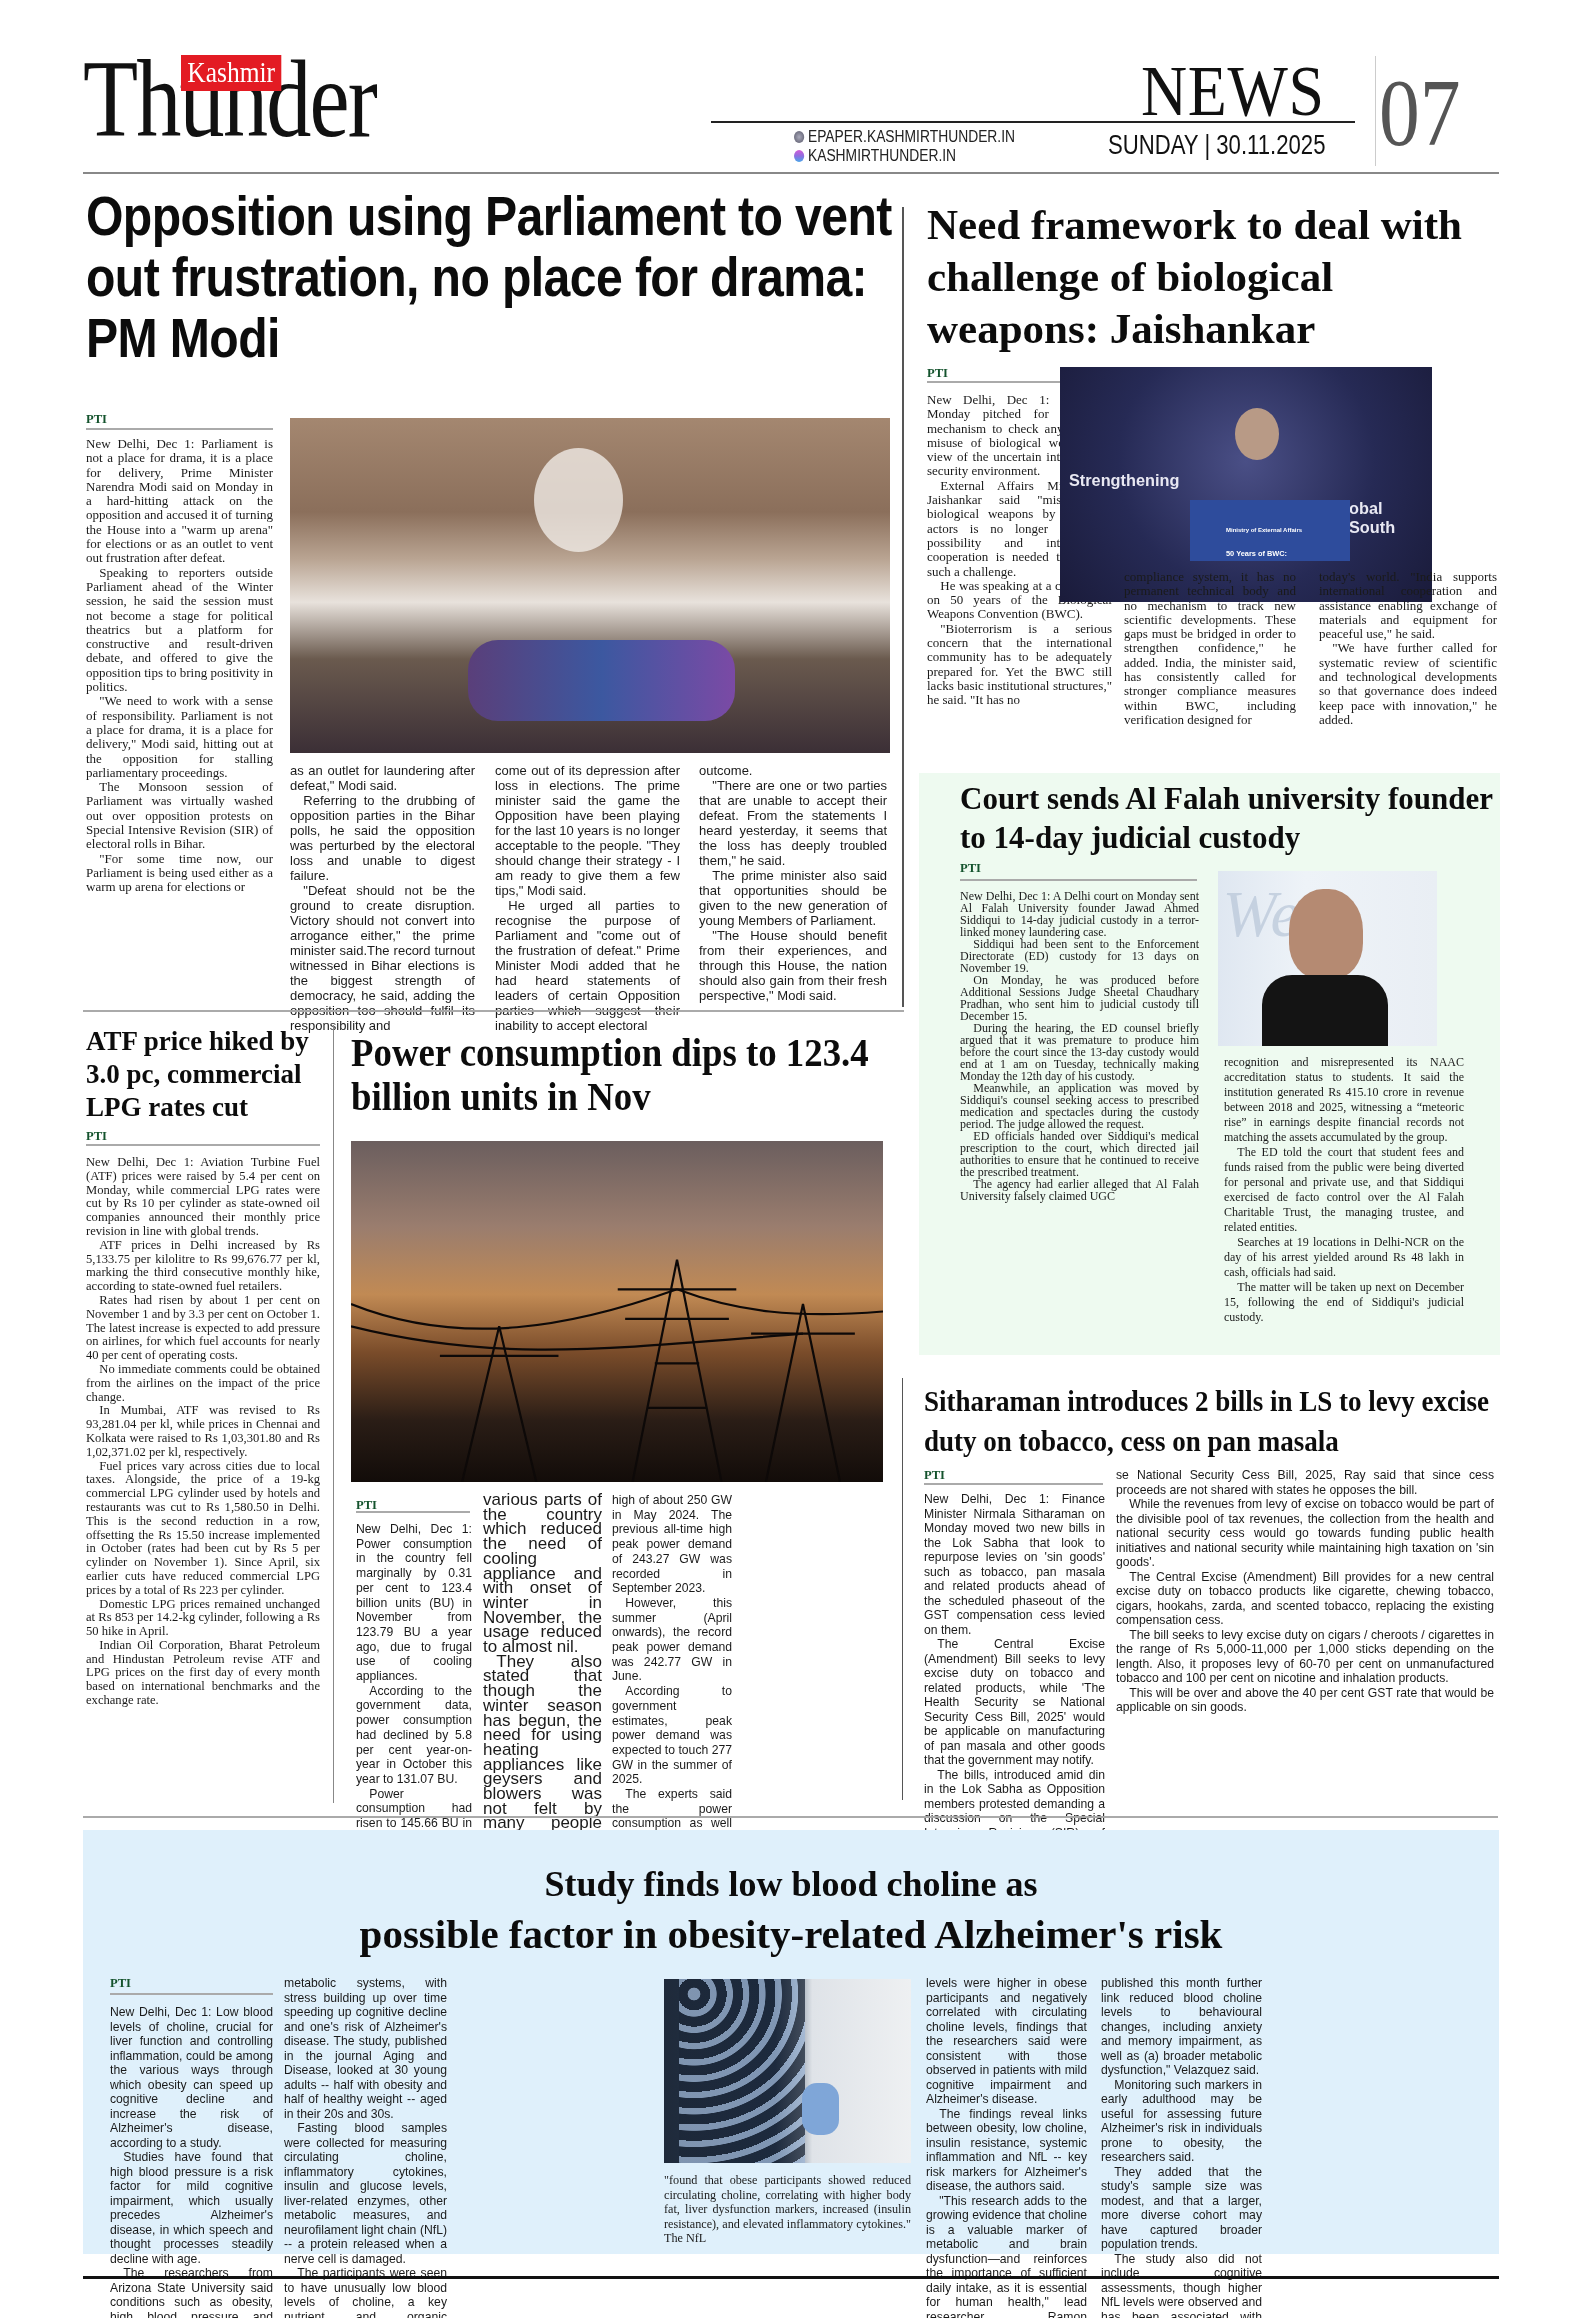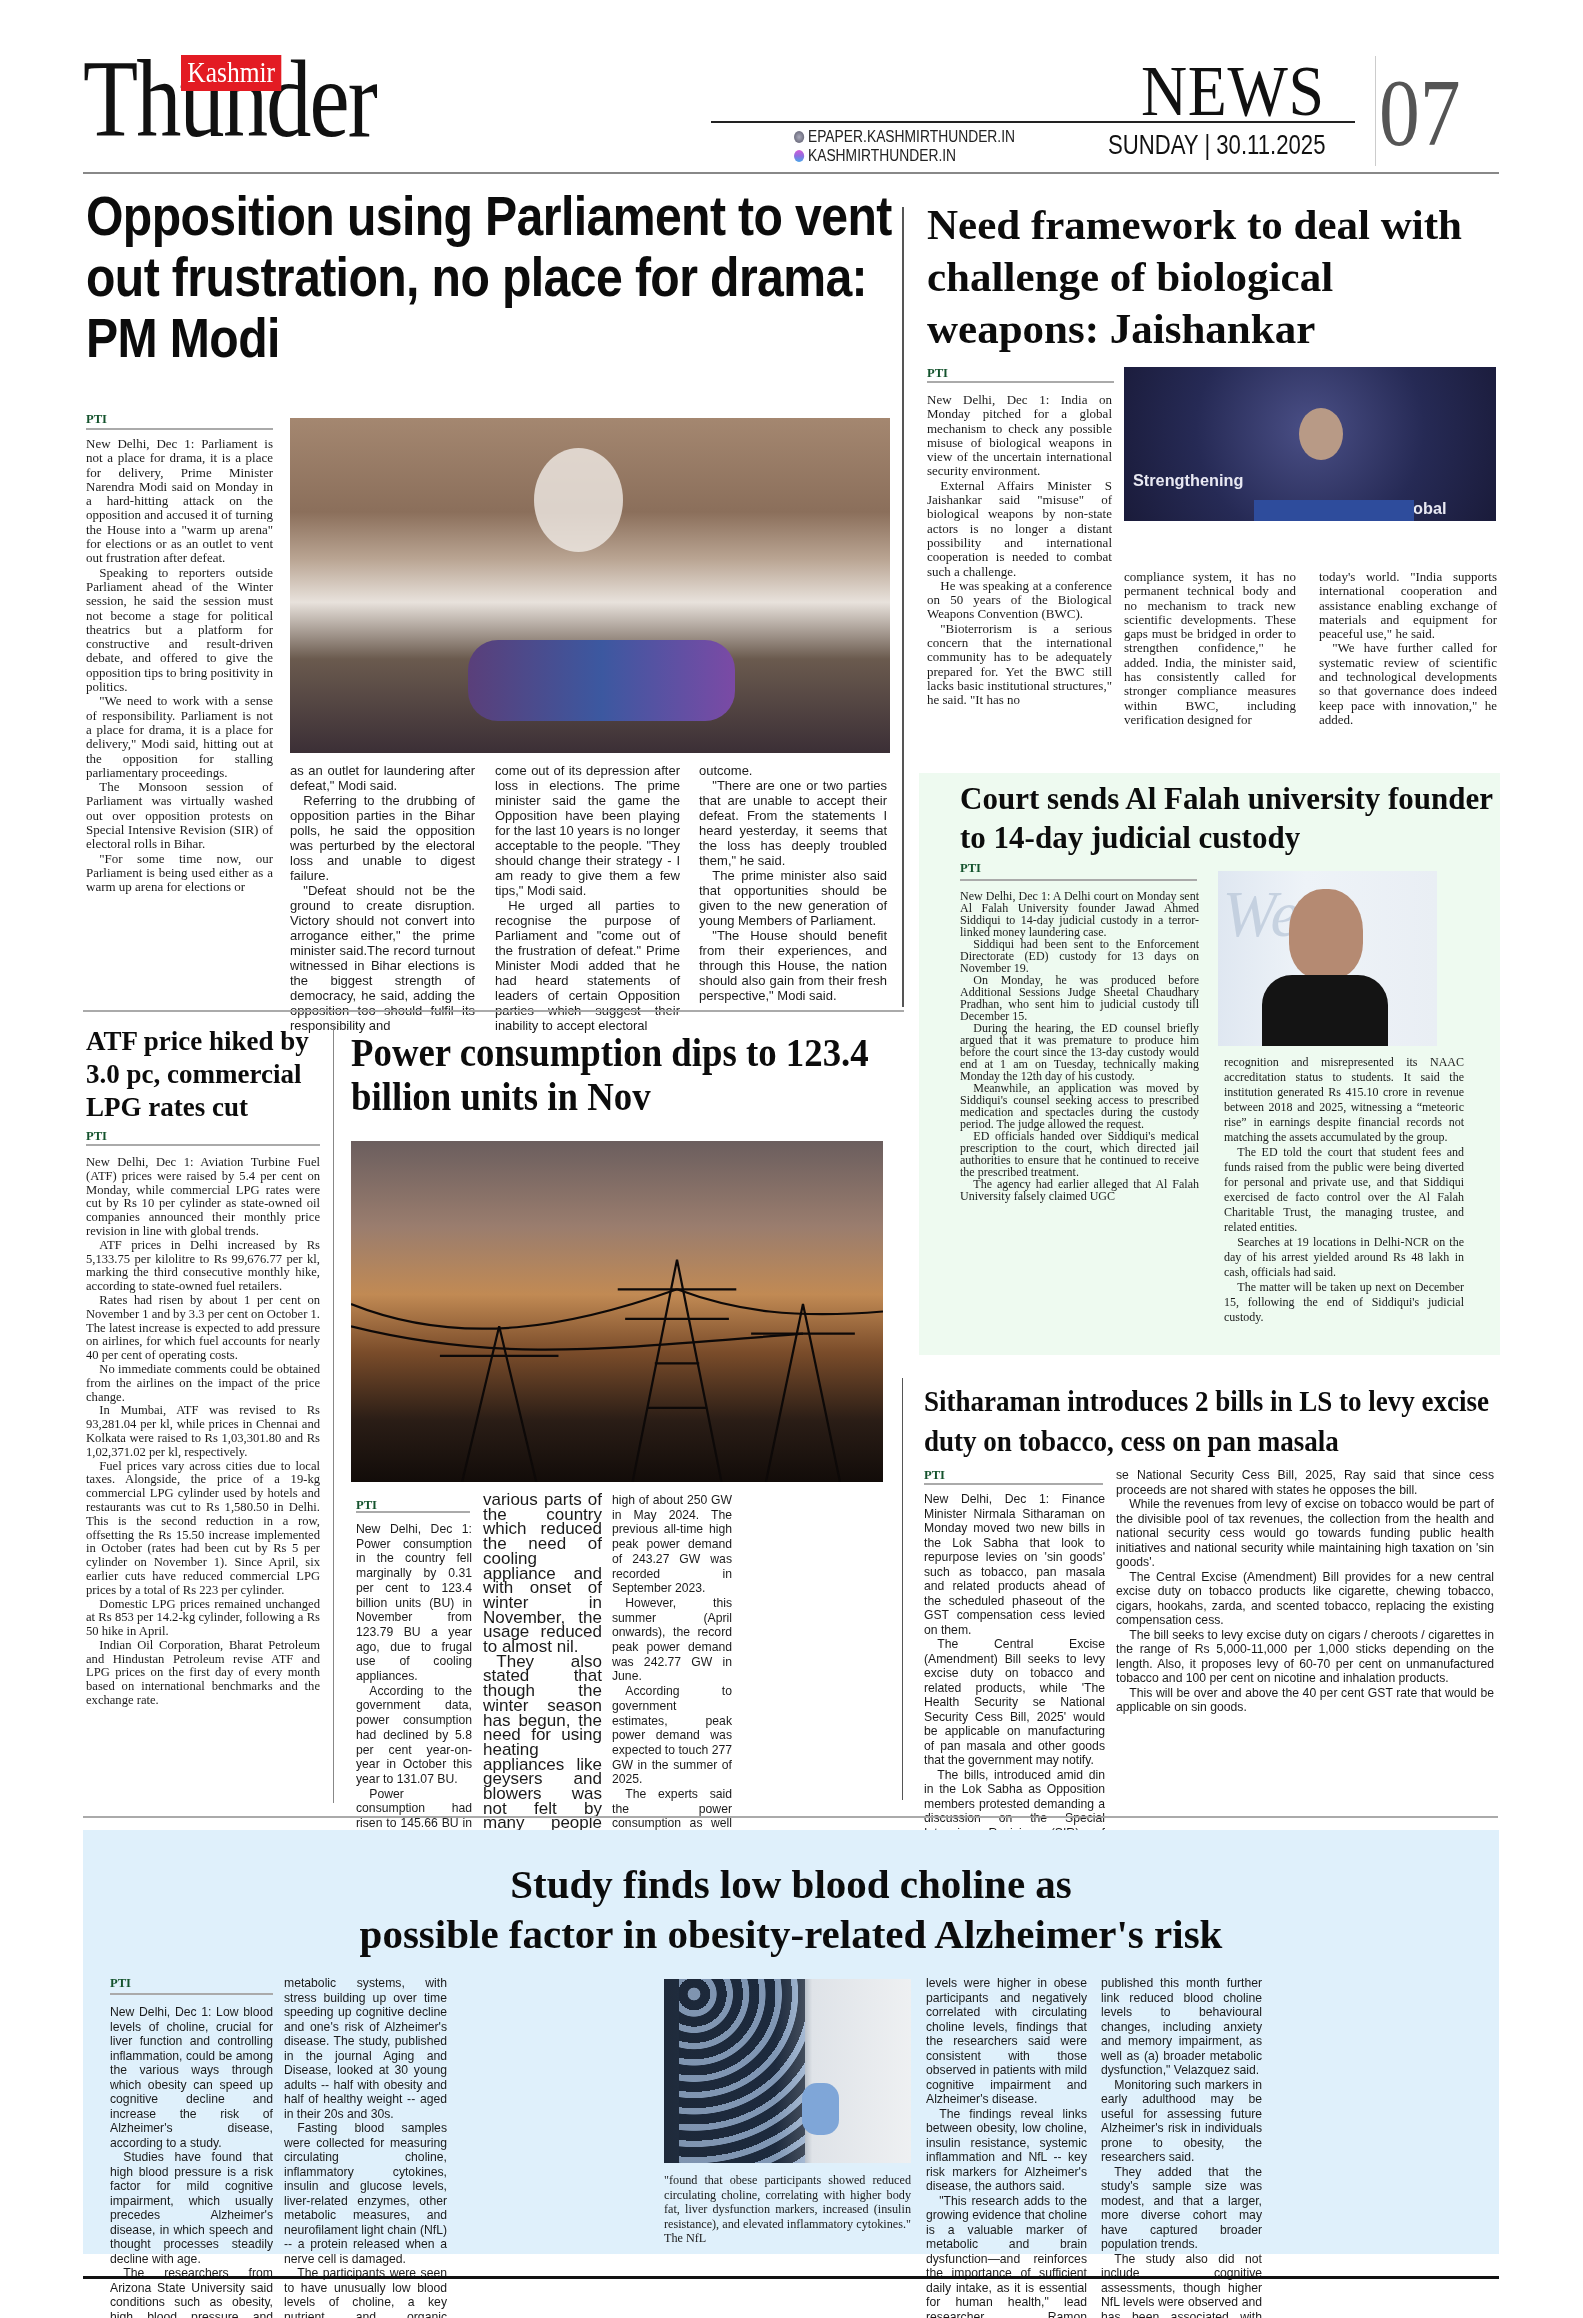--- a/index.html
+++ b/index.html
@@ -103,21 +103,21 @@
 <div class="abs headline" style="left:927px; top:199px; width:570px; font-size:43px; line-height:52px;">Need framework to deal with challenge of biological weapons: Jaishankar</div>
 <div class="abs credit" style="left:927px; top:366px;">PTI</div>
 <div class="abs credit-rule" style="left:927px; top:381px; width:187px;"></div>
 
 <div class="abs body-col" style="left:927px; top:393px; width:185px;">
   <p>New Delhi, Dec 1: India on Monday pitched for a global mechanism to check any possible misuse of biological weapons in view of the uncertain international security environment.</p>
     <p>External Affairs Minister S Jaishankar said "misuse" of biological weapons by non-state actors is no longer a distant possibility and international cooperation is needed to combat such a challenge.</p>
     <p>He was speaking at a conference on 50 years of the Biological Weapons Convention (BWC).</p>
     <p>"Bioterrorism is a serious concern that the international community has to be adequately prepared for. Yet the BWC still lacks basic institutional structures," he said. "It has no</p>
 </div>
-<div class="abs photo photo-jai" style="left:1124px; top:367px; width:372px; height:154px;">
+<div class="abs photo photo-jai" style="left:1060px; top:367px; width:372px; height:235px;">
   <div class="abs sans" style="left:9px; top:104px; color:#e8e8f2; font-weight:bold; font-size:16.3px;">Strengthening</div>
   <div class="abs sans" style="left:289px; top:132px; color:#e8e8f2; font-weight:bold; font-size:16.3px;">obal South</div>
   <div class="abs" style="left:130px; top:133px; width:160px; height:61px; background:#2e4c9c;">
     <div class="sans" style="position:absolute; left:36px; top:27px; color:#fff; font-size:6px; font-weight:bold;">Ministry of External Affairs</div>
     <div class="sans" style="position:absolute; left:36px; top:49px; color:#fff; font-size:7.4px; font-weight:bold;">50 Years of BWC:</div>
   </div>
   <div class="abs" style="left:175px; top:41px; width:44px; height:52px; border-radius:50%; background:#b89a86;"></div>
 </div>
 <div class="abs body-col" style="left:1124px; top:570px; width:172px;">
   <p>compliance system, it has no permanent technical body and no mechanism to track new scientific developments. These gaps must be bridged in order to strengthen confidence," he added. India, the minister said, has consistently called for stronger compliance measures within BWC, including verification designed for</p>
@@ -217,21 +217,21 @@
   <p>se National Security Cess Bill, 2025, Ray said that since cess proceeds are not shared with states he opposes the bill.</p>
     <p>While the revenues from levy of excise on tobacco would be part of the divisible pool of tax revenues, the collection from the health and national security cess would go towards funding public health initiatives and national security while maintaining high taxation on 'sin goods'.</p>
     <p>The Central Excise (Amendment) Bill provides for a new central excise duty on tobacco products like cigarette, chewing tobacco, cigars, hookahs, zarda, and scented tobacco, replacing the existing compensation cess.</p>
     <p>The bill seeks to levy excise duty on cigars / cheroots / cigarettes in the range of Rs 5,000-11,000 per 1,000 sticks depending on the length. Also, it proposes levy of 60-70 per cent on unmanufactured tobacco and 100 per cent on nicotine and inhalation products.</p>
     <p>This will be over and above the 40 per cent GST rate that would be applicable on sin goods.</p>
 </div>
 
 <div class="abs hrule" style="left:83px; top:1816px; width:1415px;"></div>
 
 <div class="abs blue-box" style="left:83px; top:1830px; width:1416px; height:424px;"></div>
-<div class="abs headline" style="left:83px; top:1861px; width:1416px; text-align:center; font-size:41px; line-height:46px;">Study finds low blood choline as</div>
+<div class="abs headline" style="left:83px; top:1861px; width:1416px; text-align:center; font-size:36px; line-height:46px;">Study finds low blood choline as</div>
 <div class="abs headline" style="left:83px; top:1911px; width:1416px; text-align:center; font-size:41px; line-height:46px;">possible factor in obesity-related Alzheimer's risk</div>
 <div class="abs credit" style="left:110px; top:1976px;">PTI</div>
 <div class="abs credit-rule" style="left:110px; top:1993px; width:163px;"></div>
 <div class="abs body-col narrow" style="left:110px; top:2005px; width:163px; font-size:12.2px; line-height:14.5px;">
   <p>New Delhi, Dec 1: Low blood levels of choline, crucial for liver function and controlling inflammation, could be among the various ways through which obesity can speed up cognitive decline and increase the risk of Alzheimer's disease, according to a study.</p>
     <p>Studies have found that high blood pressure is a risk factor for mild cognitive impairment, which usually precedes Alzheimer's disease, in which speech and thought processes steadily decline with age.</p>
     <p>The researchers from Arizona State University said conditions such as obesity, high blood pressure and insulin resistance can strain the body's blood vessels and</p>
 </div>
 <div class="abs body-col narrow" style="left:284px; top:1976px; width:163px; font-size:12.2px; line-height:14.5px;">
   <p>metabolic systems, with stress building up over time speeding up cognitive decline and one's risk of Alzheimer's disease. The study, published in the journal Aging and Disease, looked at 30 young adults -- half with obesity and half of healthy weight -- aged in their 20s and 30s.</p>

